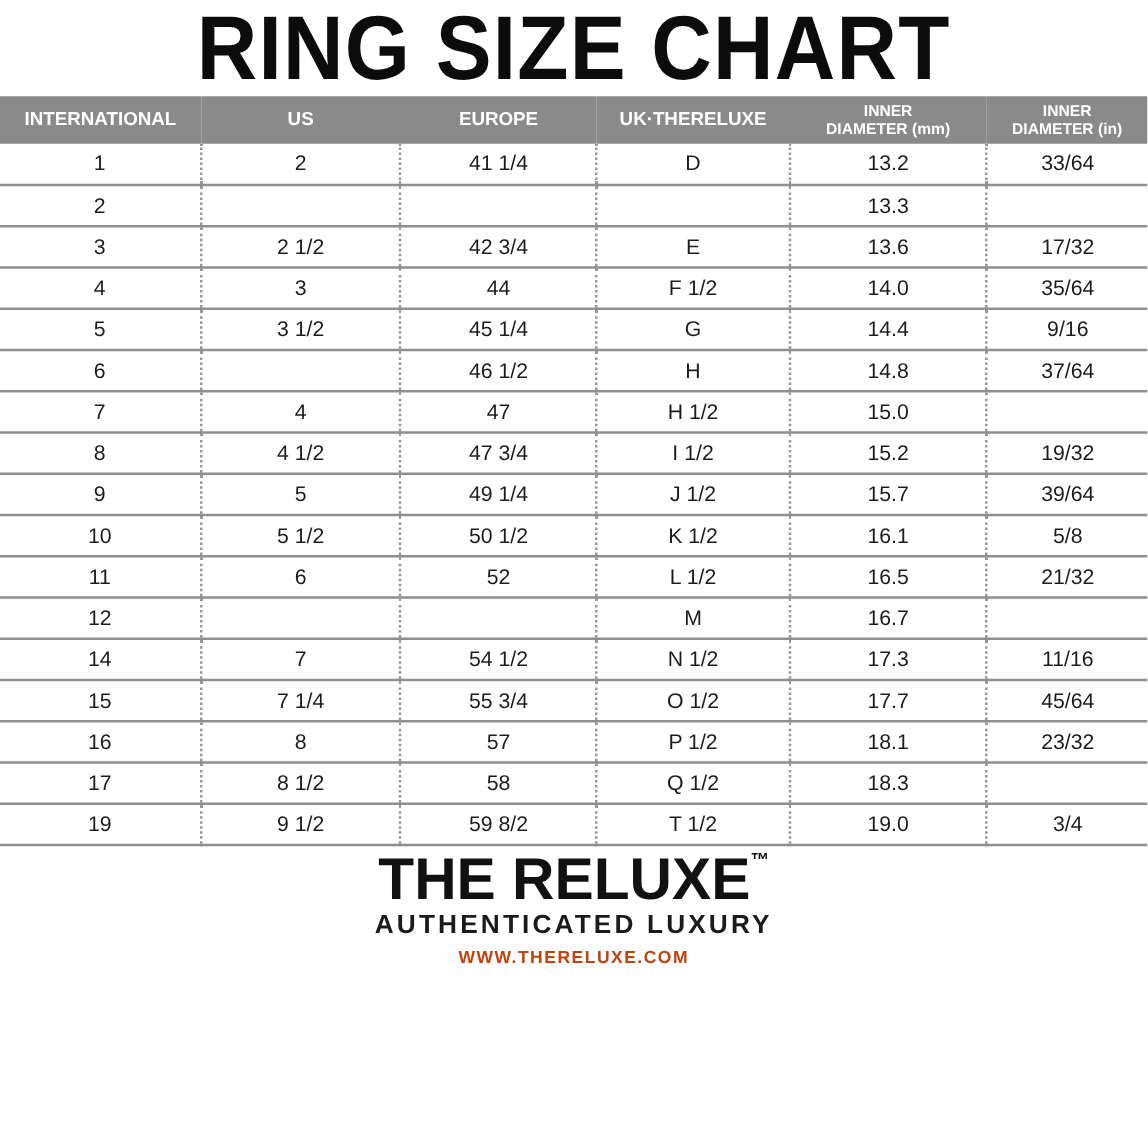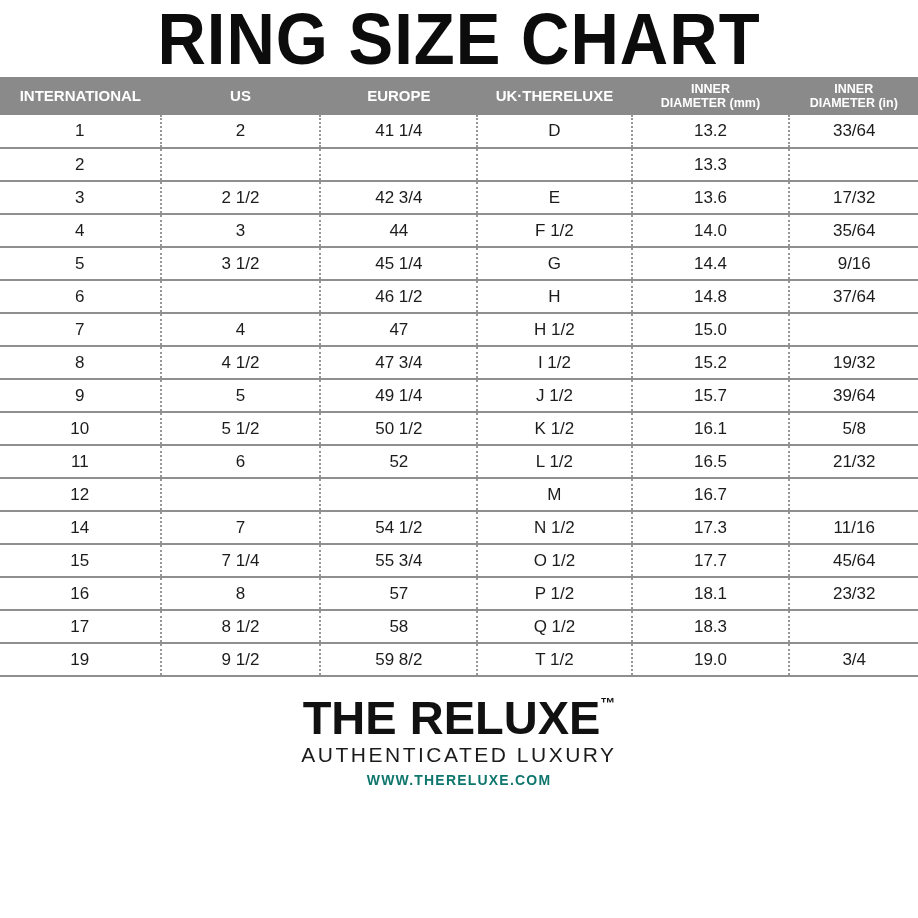--- a/index.html
+++ b/index.html
@@ -38,34 +38,34 @@
   tbody tr { border-bottom: 2px solid #8f8f8f; }
   tbody td {
     height: 33px; text-align: center; vertical-align: middle;
     font-size: 17px; color: #1c1c1c; white-space: nowrap;
   }
   tbody td:not(:first-child) { border-left: 2px dotted #979797; }
 
   .footer {
     flex: 1;
     display: flex; flex-direction: column; align-items: center; justify-content: center;
-    padding-top: 17px;
+    padding-top: 2px;
   }
   .brand {
     font-size: 47px; font-weight: bold; letter-spacing: 0px;
     color: #111111; line-height: 1.02; white-space: nowrap;
   }
   .brand .tm { font-size: 15px; vertical-align: 26px; font-weight: bold; letter-spacing: 0; }
   .tagline {
-    font-size: 21px; font-weight: normal; letter-spacing: 2.5px;
+    font-size: 21px; font-weight: bold; letter-spacing: 2.5px;
     color: #1b1b1b; margin-top: 1px; white-space: nowrap;
   }
   .website {
     font-size: 14px; font-weight: bold; letter-spacing: 1.2px;
-    color: #0f766e; margin-top: 5px; white-space: nowrap;
+    color: #c2410c; margin-top: 5px; white-space: nowrap;
   }
 </style>
 </head>
 <body>
 
 <div class="page">
 
   <div class="title">RING SIZE CHART</div>
 
   <table>

